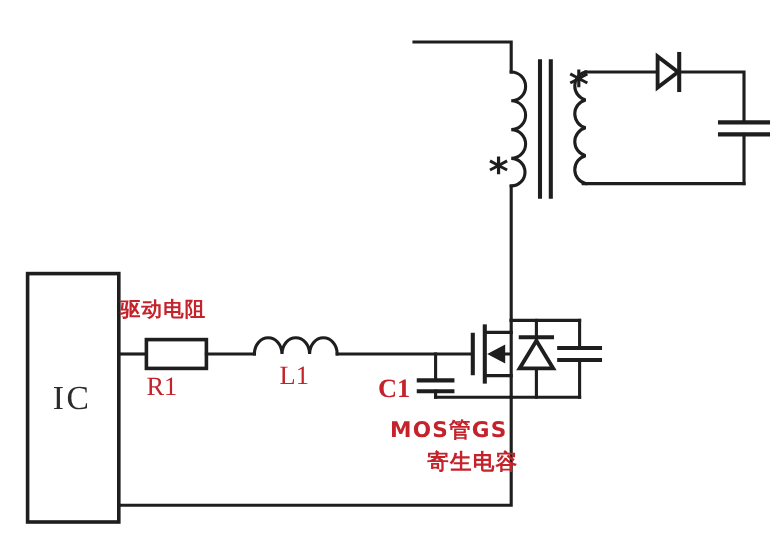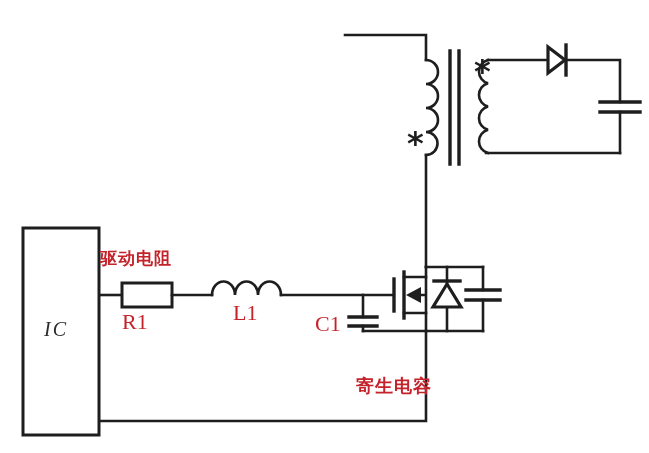--- a/index.html
+++ b/index.html
@@ -32,23 +32,22 @@
   }
   .red-des{
     color:var(--annotation-red);
     font-family:"Liberation Serif", serif;
     font-size:22px;
     font-weight:normal;
   }
   .dark{
     color:var(--label-dark);
     font-family:"Liberation Serif", serif;
-    font-size:20px;
+    font-size:28px;
     letter-spacing:2px;
-    font-style:italic;
   }
   .dot{
     color:var(--wire);
     font-family:"DejaVu Sans", sans-serif;
     font-size:32px;
     font-weight:bold;
   }
 </style>
 </head>
 <body>
@@ -141,21 +140,22 @@
 
   <div class="lbl dark" style="left:44px;top:318px;">IC</div>
 
   <div class="lbl red-cn" style="left:100px;top:249px;">驱动电阻</div>
 
   <div class="lbl red-des" style="left:122px;top:310px;">R1</div>
 
 
   <div class="lbl red-des" style="left:233px;top:301px;">L1</div>
 
-  <div class="lbl red-des" style="left:315px;top:312px;">C1</div>
+  <div class="lbl red-des" style="left:315px;top:312px;font-weight:bold;">C1</div>
 
+  <div class="lbl red-cn" style="left:325px;top:349px;font-size:18px;">MOS管GS</div>
 
   <div class="lbl red-cn" style="left:327px;top:376px;font-size:18px;margin-left:29px;">寄生电容</div>
 
   <div class="lbl dot" style="left:407px;top:126px;">*</div>
 
   <div class="lbl dot" style="left:474px;top:54px;">*</div>
 </div>
 
 </body></html>

